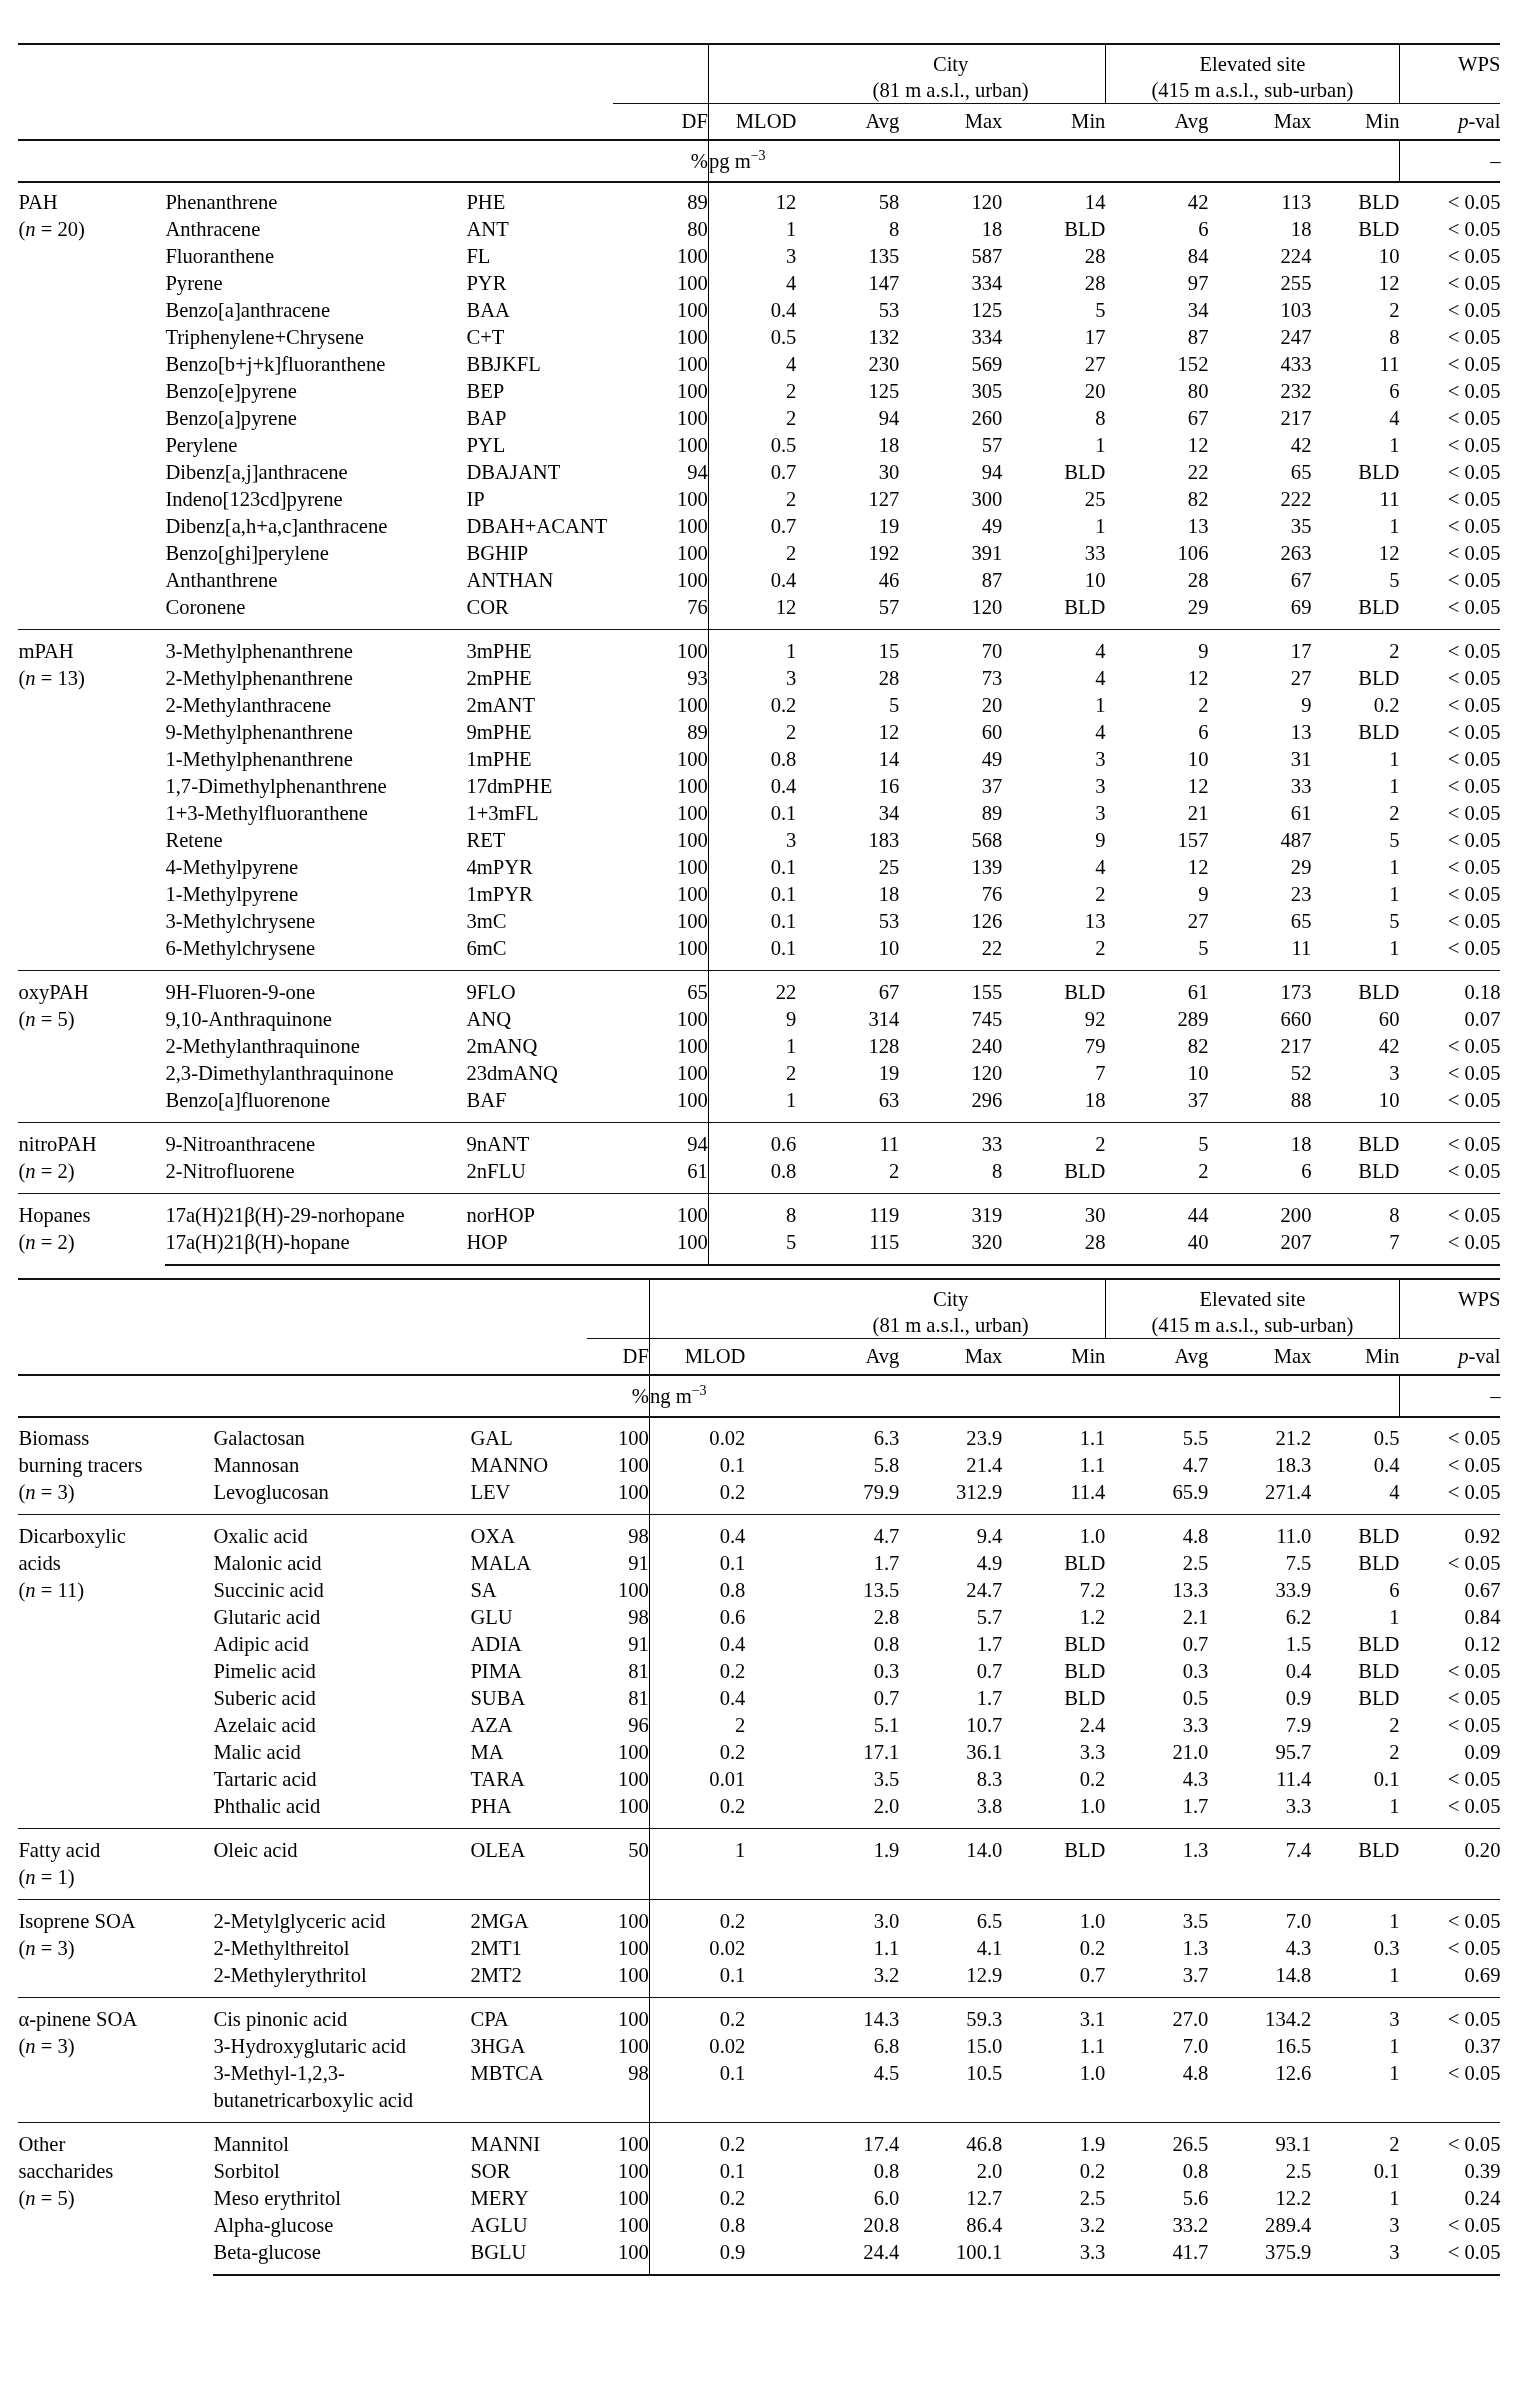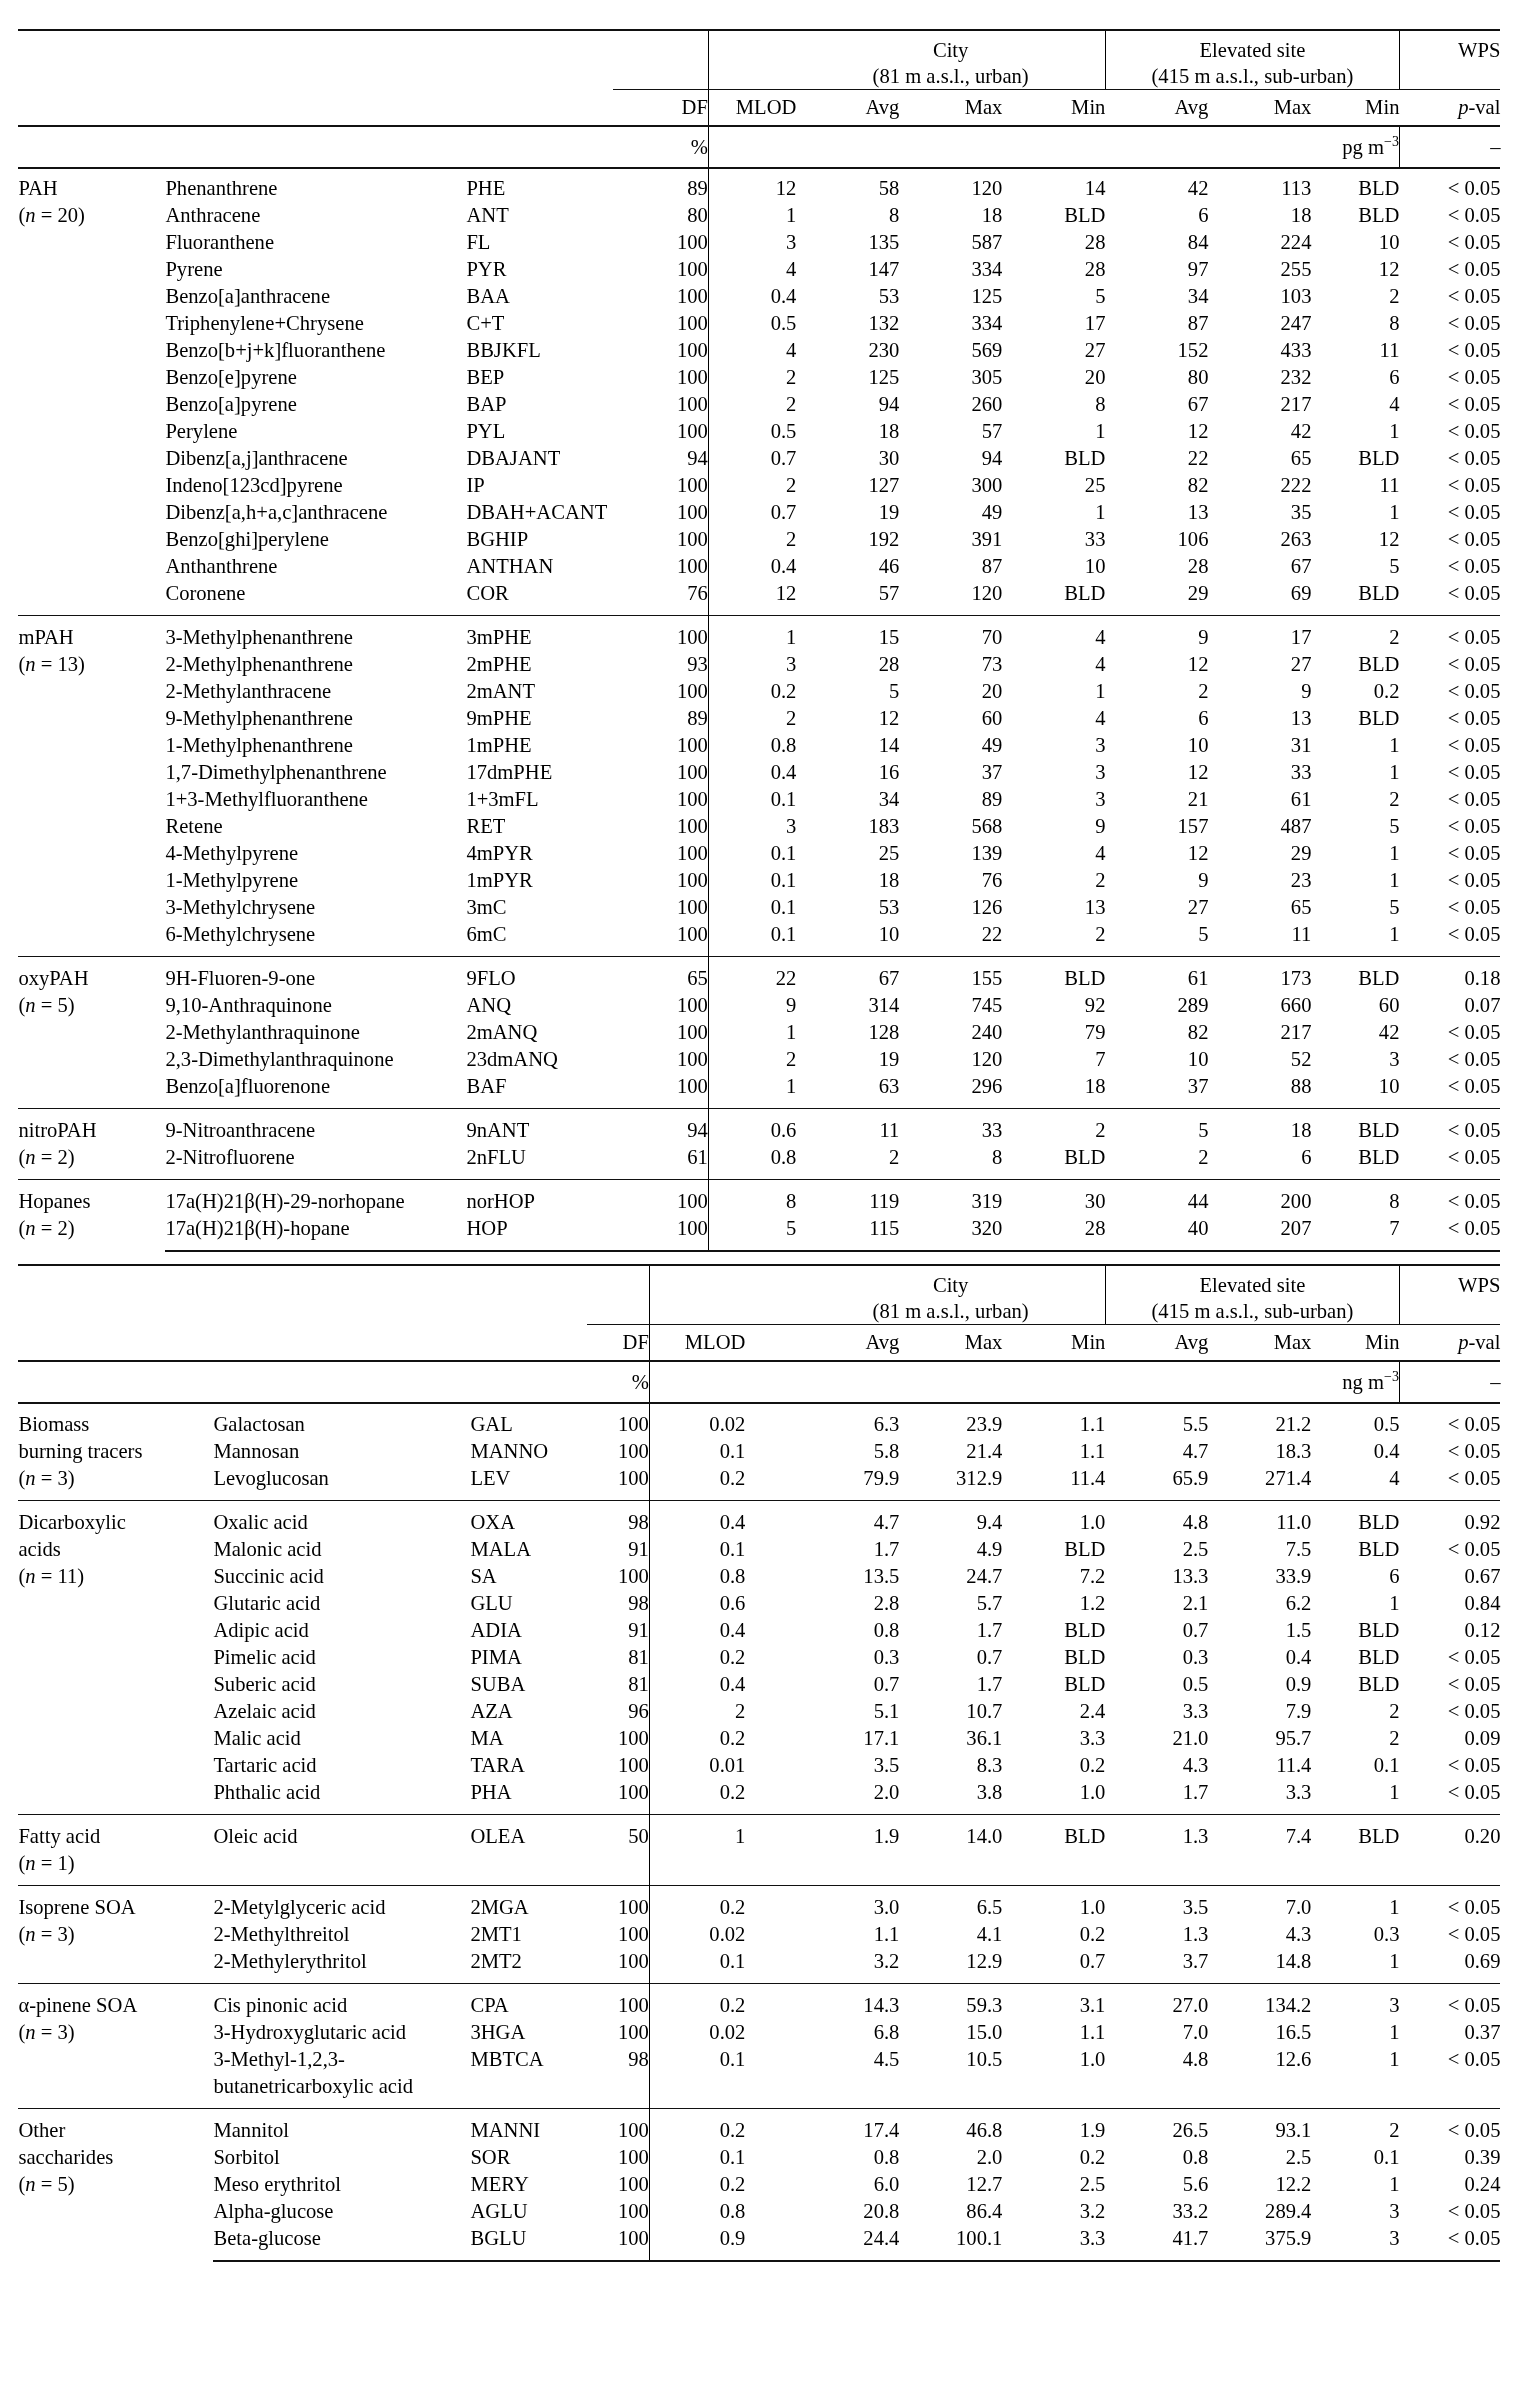--- a/index.html
+++ b/index.html
@@ -1,38 +1,38 @@
 <!DOCTYPE html>
 <html style="font-size:11.7px"><head>
 <meta charset="utf-8">
 <style>
   html,body{margin:0;padding:0;background:#ffffff;}
   body{width:1518px;height:2401px;color:#000;
        font-family:"Liberation Serif","DejaVu Serif",serif;font-size:20.6px;}
-  .page{padding-top:29px;}
+  .page{padding-top:43px;}
   table.t{border-collapse:collapse;table-layout:fixed;width:1482px;margin-left:18.4px;}
   table.t td{padding:0;vertical-align:top;line-height:27px;}
   .num{text-align:right;}
   .center{text-align:center;}
   .vbar-r{border-right:1.1px solid #000;}
   .vbar-l{border-left:1.1px solid #000;}
   tr.h1 td{border-top:2.9px solid #111;padding-top:5.9px;line-height:26px;}
   td.cmid{border-bottom:1.5px solid #111;}
   tr.h2 td{line-height:35px;}
   tr.units td{border-top:2.2px solid #111;border-bottom:2.2px solid #111;line-height:40px;}
   tbody tr:first-child td{padding-top:6.6px;margin-top:20px;}
   tr.sec-start td{border-top:1.5px solid #111;padding-top:8px;}
   tr.sec-end td{padding-bottom:8px;}
   tr.tbl-end td{border-bottom:2.2px solid #111;margin-top:24px;}
   .c-df{padding-right:10.3px;}
   .c-mlod{padding-right:14.7px;}
   .tbl2 .c-mlod{padding-right:51px;}
   .c-v{padding-right:7.3px;}
   .c-pval{padding-right:2.9px;}
-  .unit-cell{padding-right:169px;text-align:right;}
+  .unit-cell{padding-right:169px;text-align:left;}
   sup{font-size:68%;line-height:0;}
   .tbl2{margin-top:11.7px;}
   i{font-style:italic;}
 </style>
 </head>
 <body>
 
 <div class="page">
 
   <table class="t tbl1">

